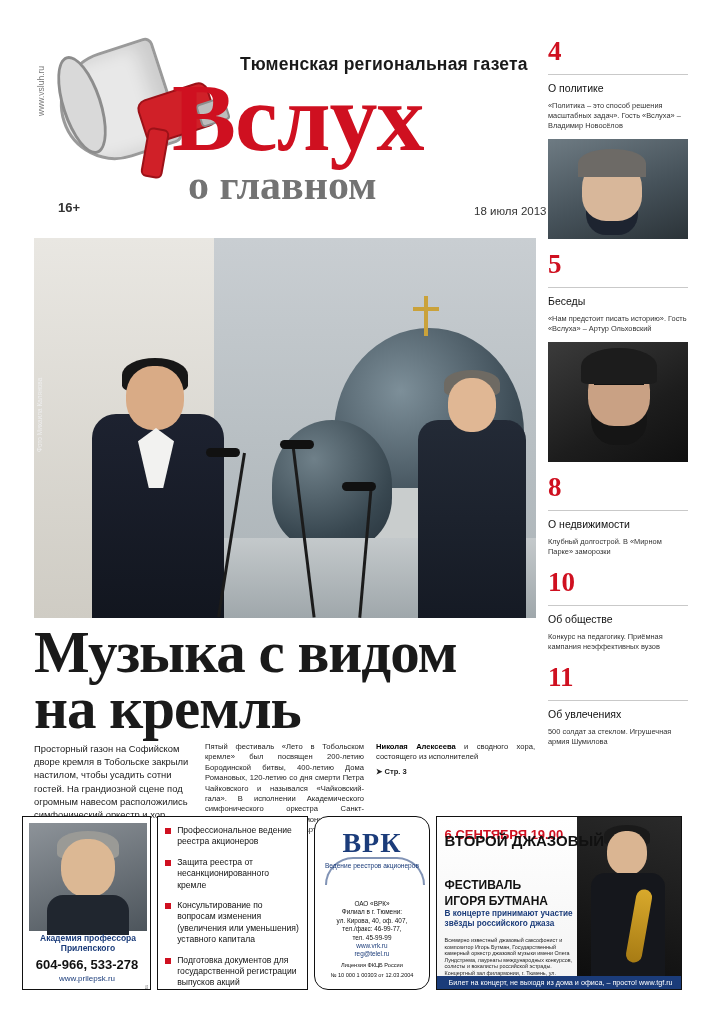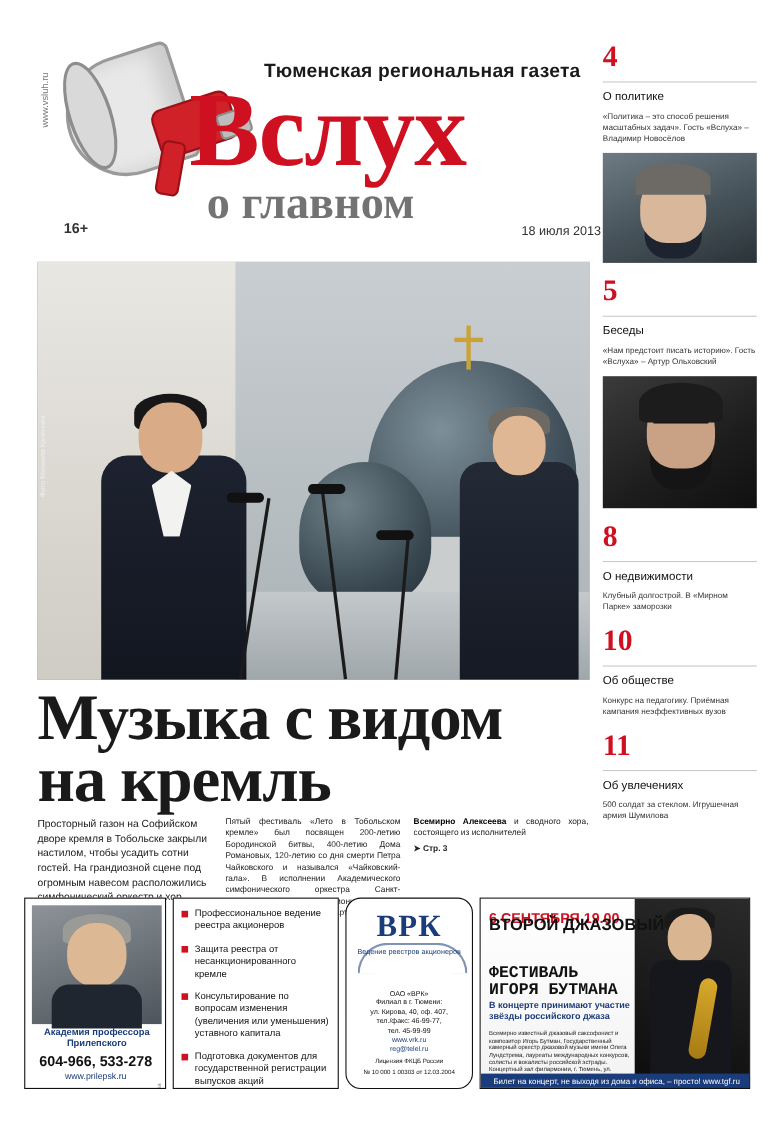--- a/index.html
+++ b/index.html
@@ -211,21 +211,21 @@
 
   .ad4{width:248px;background:#fff;}
   .ad4 .panel{position:absolute;inset:0;background:linear-gradient(180deg,#ffffff 0%,#f3f3f3 100%);}
   .ad4 .photo{position:absolute;right:0;top:0;width:104px;height:172px;background:linear-gradient(200deg,#2a2a2a,#0c0c0c);}
   .ad4 .photo .hd{position:absolute;left:30px;top:14px;width:40px;height:44px;border-radius:46%;background:#dab592;}
   .ad4 .photo .hr{position:absolute;left:27px;top:8px;width:46px;height:20px;border-radius:50% 50% 16% 16%;background:#1a1a1a;}
   .ad4 .photo .bd{position:absolute;left:14px;top:56px;width:74px;height:116px;background:#15171c;border-radius:14px 14px 0 0;}
   .ad4 .photo .sax{position:absolute;left:54px;top:72px;width:16px;height:74px;border-radius:8px;background:linear-gradient(180deg,#d8a92c,#a77b14);transform:rotate(10deg);}
   .ad4 .when{position:absolute;left:8px;top:10px;font-size:13px;font-weight:bold;color:#cf1020;}
   .ad4 .t1{position:absolute;left:8px;top:16px;font-size:15px;font-weight:bold;color:#111;line-height:16px;}
-  .ad4 .t2{position:absolute;left:8px;top:60px;font-size:15px;font-weight:bold;color:#111;line-height:16px;font-family:Liberation Mono, monospace;}
+  .ad4 .t2{position:absolute;left:8px;top:60px;font-size:12px;font-weight:bold;color:#111;line-height:16px;}
   .ad4 .sub{position:absolute;left:8px;top:92px;width:128px;font-size:8.2px;font-weight:bold;color:#1b3c7a;line-height:10.4px;}
   .ad4 .perf{position:absolute;left:8px;top:120px;width:130px;font-size:5.4px;color:#222;line-height:6.6px;}
   .ad4 .strip{position:absolute;left:0;bottom:0;width:248px;height:13px;background:#1b3c7a;color:#fff;font-size:7.2px;line-height:13px;text-align:center;}
 </style>
 </head>
 <body>
 
 <div class="page">
 
   <div class="masthead">
@@ -320,21 +320,21 @@
 
   <div class="headline">
     <div>Музыка с видом</div>
     <div>на кремль</div>
   </div>
 
   <div class="lead">
     <div class="col">Просторный газон на Софийском дворе кремля в Тобольске закрыли настилом, чтобы усадить сотни гостей. На грандиозной сцене под огромным навесом расположились симфонический оркестр и хор.</div>
     <div class="col small">Пятый фестиваль «Лето в Тобольском кремле» был посвящен 200-летию Бородинской битвы, 400-летию Дома Романовых, 120-летию со дня смерти Петра Чайковского и назывался «Чайковский-гала». В исполнении Академического симфонического оркестра Санкт-Петербургской филармонии под управлением заслуженного артиста России</div>
     <div class="col small">
-      <b>Всемирно Алексеева</b><span> и сводного хора, состоящего из исполнителей</span>
+      <b>Николая Алексеева</b><span> и сводного хора, состоящего из исполнителей</span>
       <div style="margin-top:4px;font-weight:bold">➤ Стр. 3</div>
     </div>
   </div>
 
   <div class="ads">
 
     <div class="ad ad1">
       <div class="photo">
         <div class="hr"></div>
           <div class="hd"></div>

